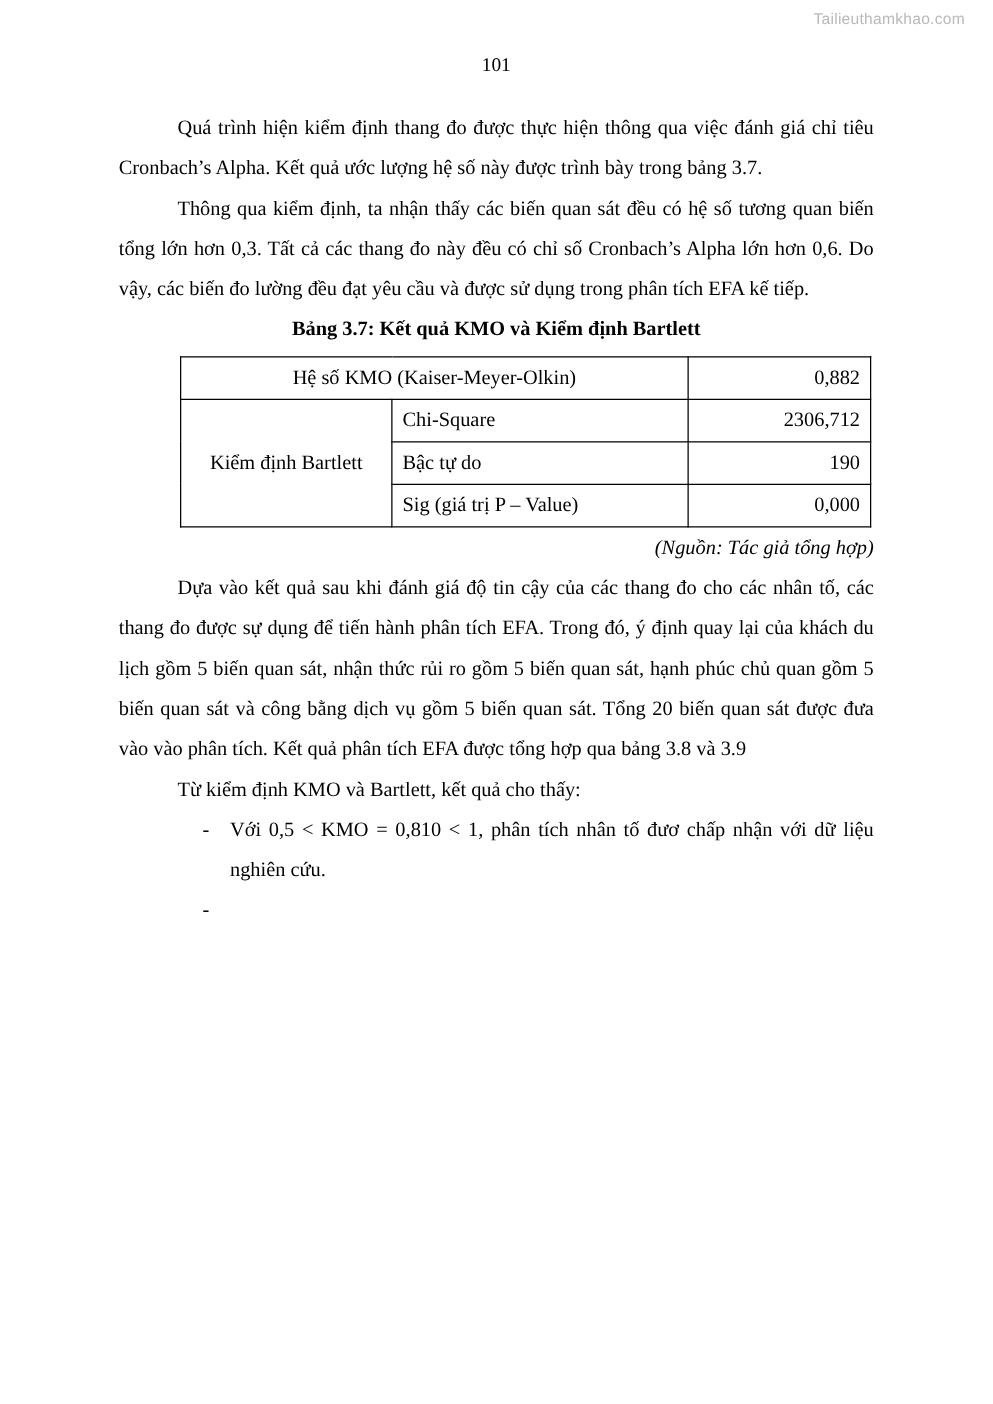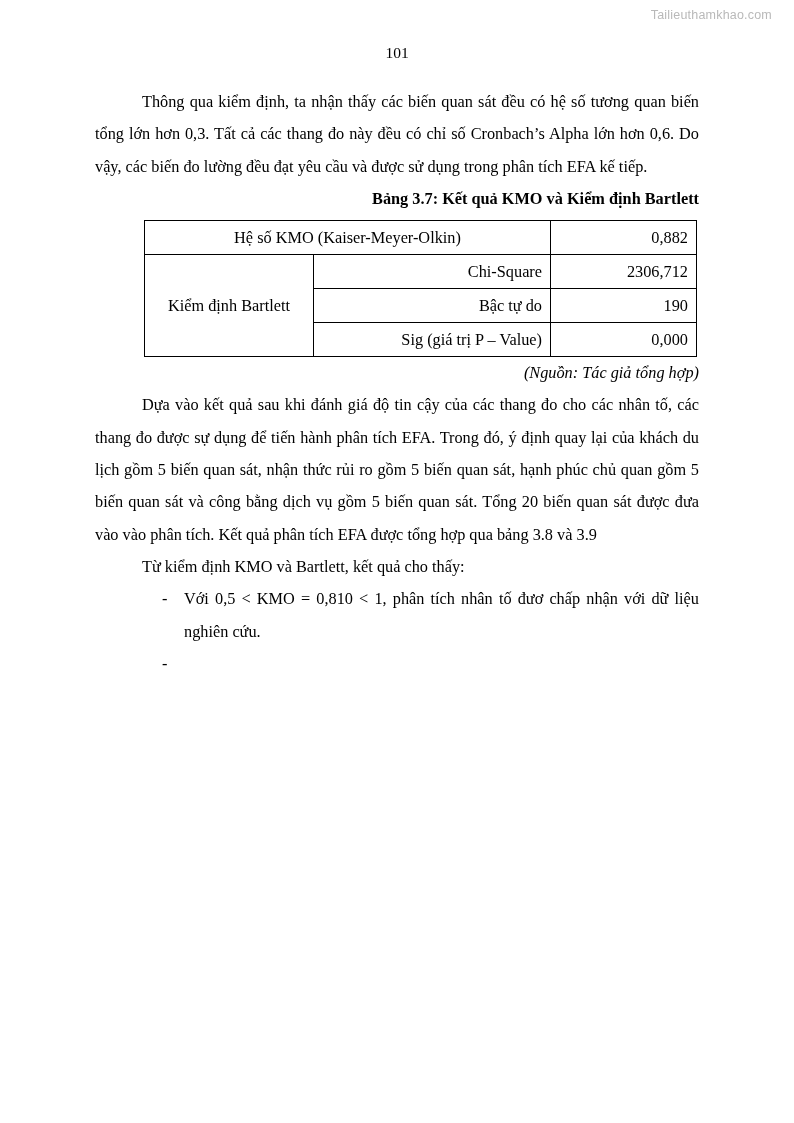--- a/index.html
+++ b/index.html
@@ -56,21 +56,21 @@
     font-size: 16.3px;
     line-height: 32.3px;
     font-weight: bold;
     text-align: left;
   }
   .table-caption {
     margin: 0;
     font-size: 16.3px;
     line-height: 32.3px;
     font-weight: bold;
-    text-align: right;
+    text-align: center;
   }
   .source-note {
     margin: 0;
     font-size: 16.3px;
     line-height: 32.3px;
     font-style: italic;
     text-align: right;
   }
 
   
@@ -86,21 +86,21 @@
   table.kmo td {
     border: 1px solid #000000;
     font-size: 16.3px;
     line-height: 20px;
     padding: 4px 8px;
     vertical-align: middle;
     height: 25px;
   }
   td.label-wide { text-align: center; }
   td.rowhead { text-align: center; }
-  td.sublabel { text-align: right; }
+  td.sublabel { text-align: left; }
   td.value { text-align: right; }
 
   .col-a { width: 169px; }
   .col-b { width: 237px; }
   .col-v { width: 146px; }
 
   
   ul.dash-list {
     margin: 0;
     padding: 0;
@@ -124,20 +124,21 @@
 <body>
 
 <div class="page">
 
   <div class="watermark">Tailieuthamkhao.com</div>
 
   <div class="page-number">101</div>
 
   <div class="content">
 
+    <p class="body">Quá trình hiện kiểm định thang đo được thực hiện thông qua việc đánh giá chỉ tiêu Cronbach’s Alpha. Kết quả ước lượng hệ số này được trình bày trong bảng 3.7.</p>
 
     <p class="body">Thông qua kiểm định, ta nhận thấy các biến quan sát đều có hệ số tương quan biến tổng lớn hơn 0,3. Tất cả các thang đo này đều có chỉ số Cronbach’s Alpha lớn hơn 0,6. Do vậy, các biến đo lường đều đạt yêu cầu và được sử dụng trong phân tích EFA kế tiếp.</p>
 
 
     <p class="table-caption">Bảng 3.7: Kết quả KMO và Kiểm định Bartlett</p>
 
     <div class="tbl-wrap">
       <table class="kmo">
         <colgroup>
           <col class="col-a">

